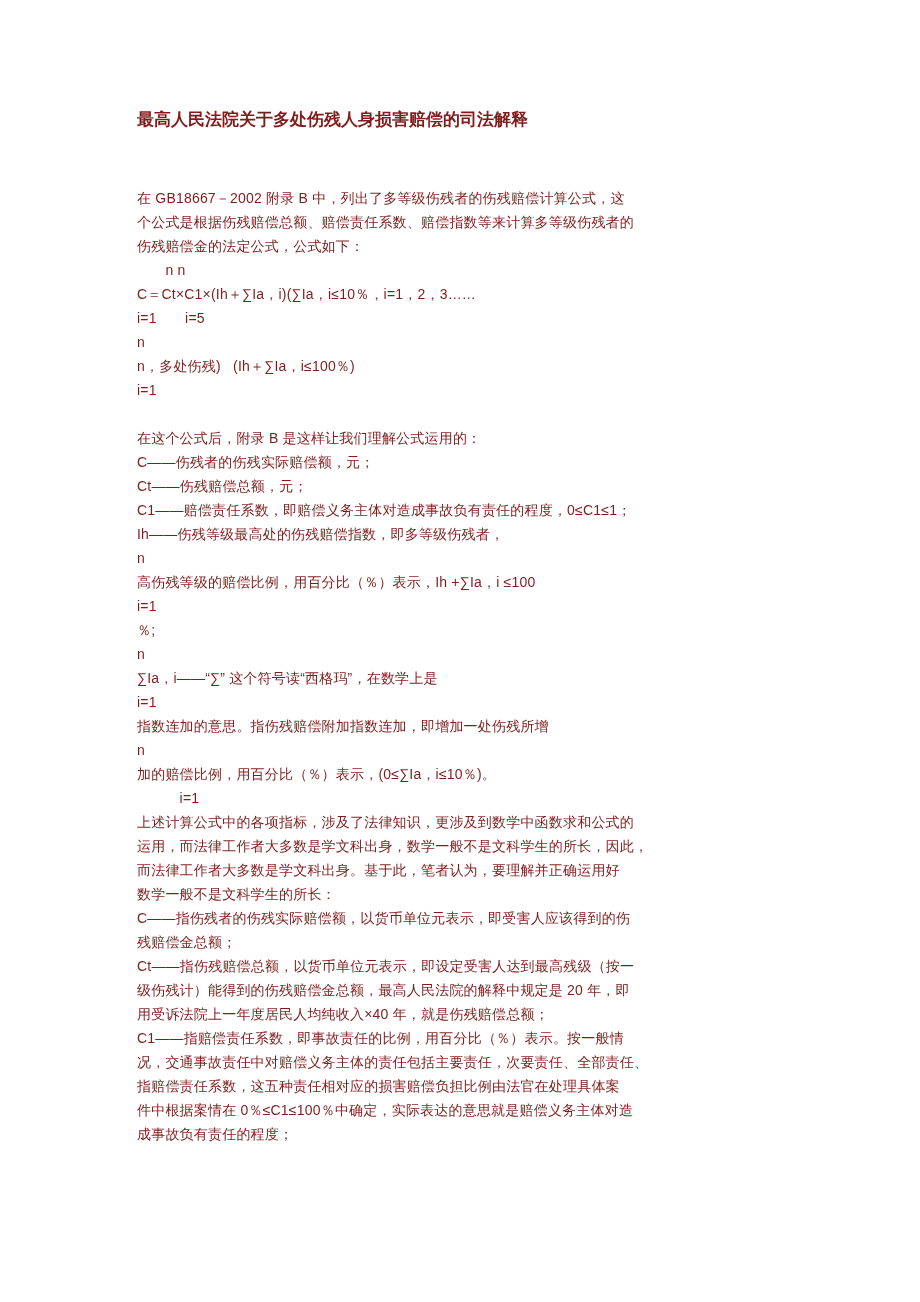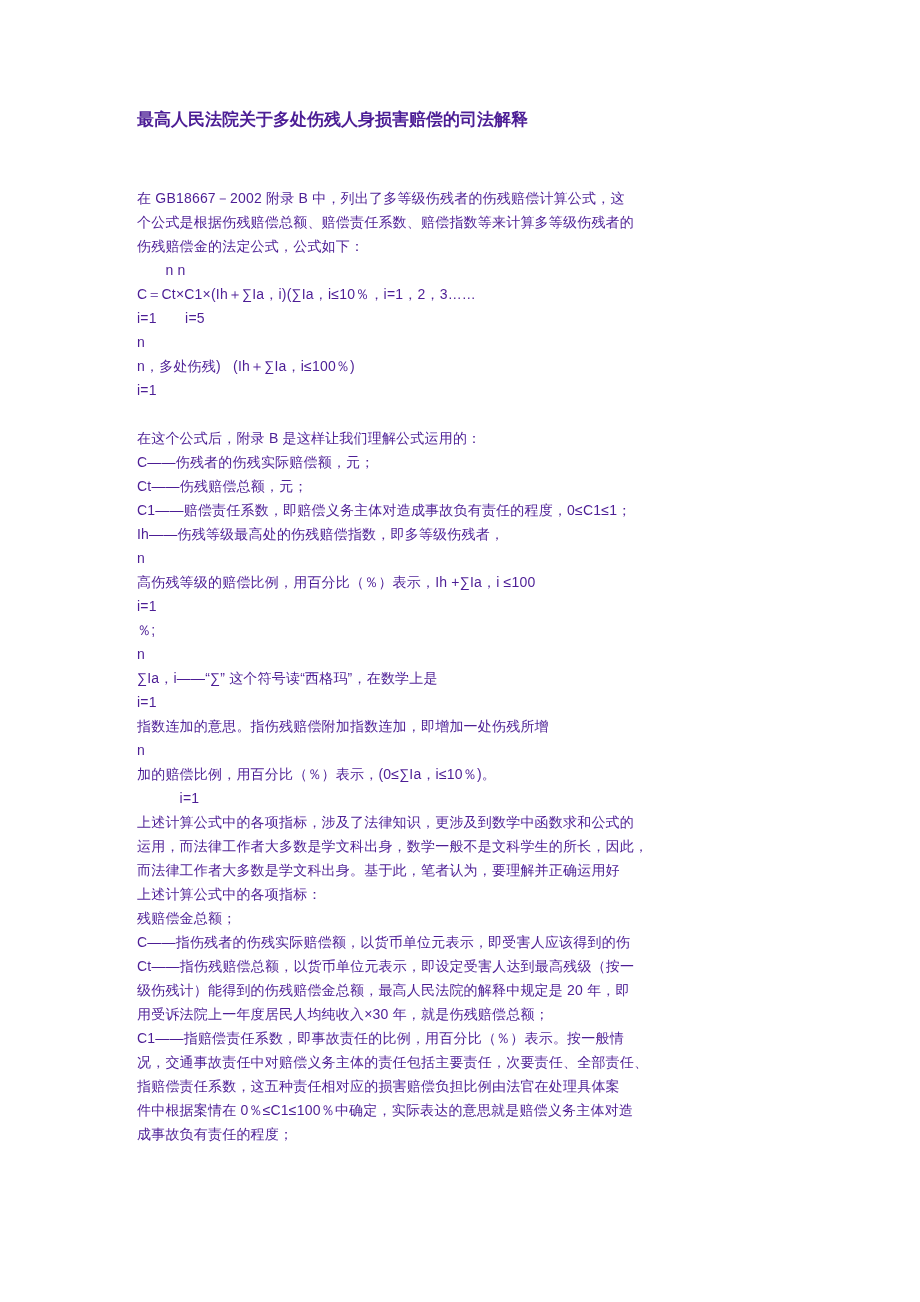--- a/index.html
+++ b/index.html
@@ -8,21 +8,21 @@
     background: #ffffff;
   }
   .page {
     position: relative;
     width: 836px;
     height: 1302px;
     background: #ffffff;
     box-sizing: border-box;
     padding: 108px 118px 40px 137px;
     font-family: "Liberation Sans", "DejaVu Sans", sans-serif;
-    color: #4c1d95;
+    color: #7f1d1d;
     overflow: hidden;
   }
   .title {
     font-size: 17px;
     font-weight: bold;
     line-height: 24px;
     margin: 0 0 54px 0;
     white-space: pre-wrap;
   }
   .doc-body {
@@ -64,25 +64,25 @@
       <div class="line">n</div>
       <div class="line">∑Ia，i——“∑” 这个符号读“西格玛”，在数学上是</div>
       <div class="line">i=1</div>
       <div class="line">指数连加的意思。指伤残赔偿附加指数连加，即增加一处伤残所增</div>
       <div class="line">n</div>
       <div class="line">加的赔偿比例，用百分比（％）表示，(0≤∑Ia，i≤10％)。</div>
       <div class="line">　　　i=1</div>
       <div class="line">上述计算公式中的各项指标，涉及了法律知识，更涉及到数学中函数求和公式的</div>
       <div class="line">运用，而法律工作者大多数是学文科出身，数学一般不是文科学生的所长，因此，</div>
       <div class="line">而法律工作者大多数是学文科出身。基于此，笔者认为，要理解并正确运用好</div>
-      <div class="line">上述计算公式中的各项指标：</div>
+      <div class="line">数学一般不是文科学生的所长：</div>
+      <div class="line">C——指伤残者的伤残实际赔偿额，以货币单位元表示，即受害人应该得到的伤</div>
       <div class="line">残赔偿金总额；</div>
-      <div class="line">C——指伤残者的伤残实际赔偿额，以货币单位元表示，即受害人应该得到的伤</div>
       <div class="line">Ct——指伤残赔偿总额，以货币单位元表示，即设定受害人达到最高残级（按一</div>
       <div class="line">级伤残计）能得到的伤残赔偿金总额，最高人民法院的解释中规定是 20 年，即</div>
-      <div class="line">用受诉法院上一年度居民人均纯收入×30 年，就是伤残赔偿总额；</div>
+      <div class="line">用受诉法院上一年度居民人均纯收入×40 年，就是伤残赔偿总额；</div>
       <div class="line">C1——指赔偿责任系数，即事故责任的比例，用百分比（％）表示。按一般情</div>
       <div class="line">况，交通事故责任中对赔偿义务主体的责任包括主要责任，次要责任、全部责任、</div>
       <div class="line">指赔偿责任系数，这五种责任相对应的损害赔偿负担比例由法官在处理具体案</div>
       <div class="line">件中根据案情在 0％≤C1≤100％中确定，实际表达的意思就是赔偿义务主体对造</div>
       <div class="line">成事故负有责任的程度；</div>
     </div>
 </div>
 
 </body></html>

